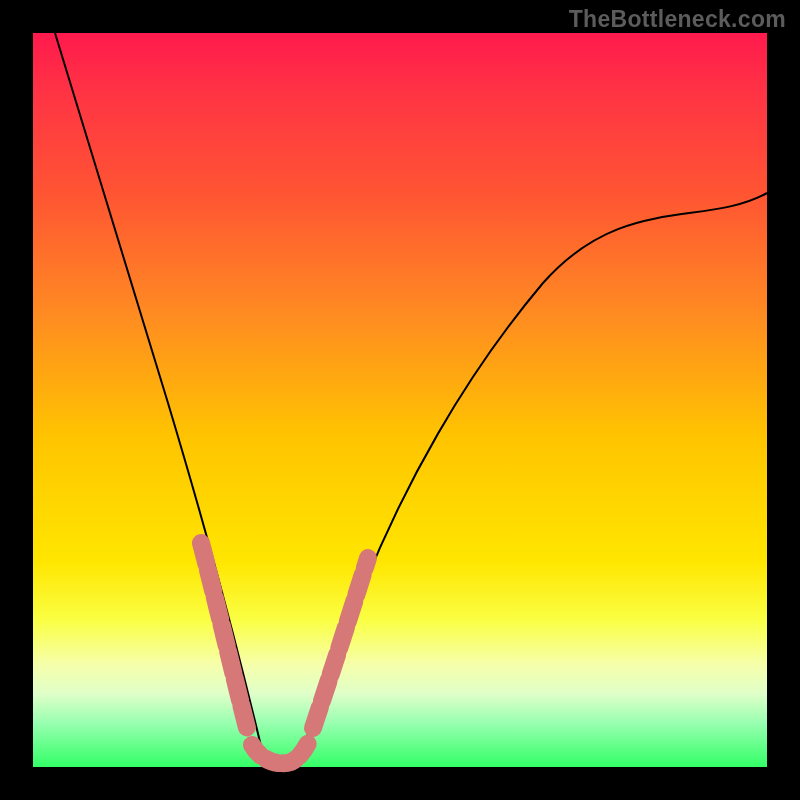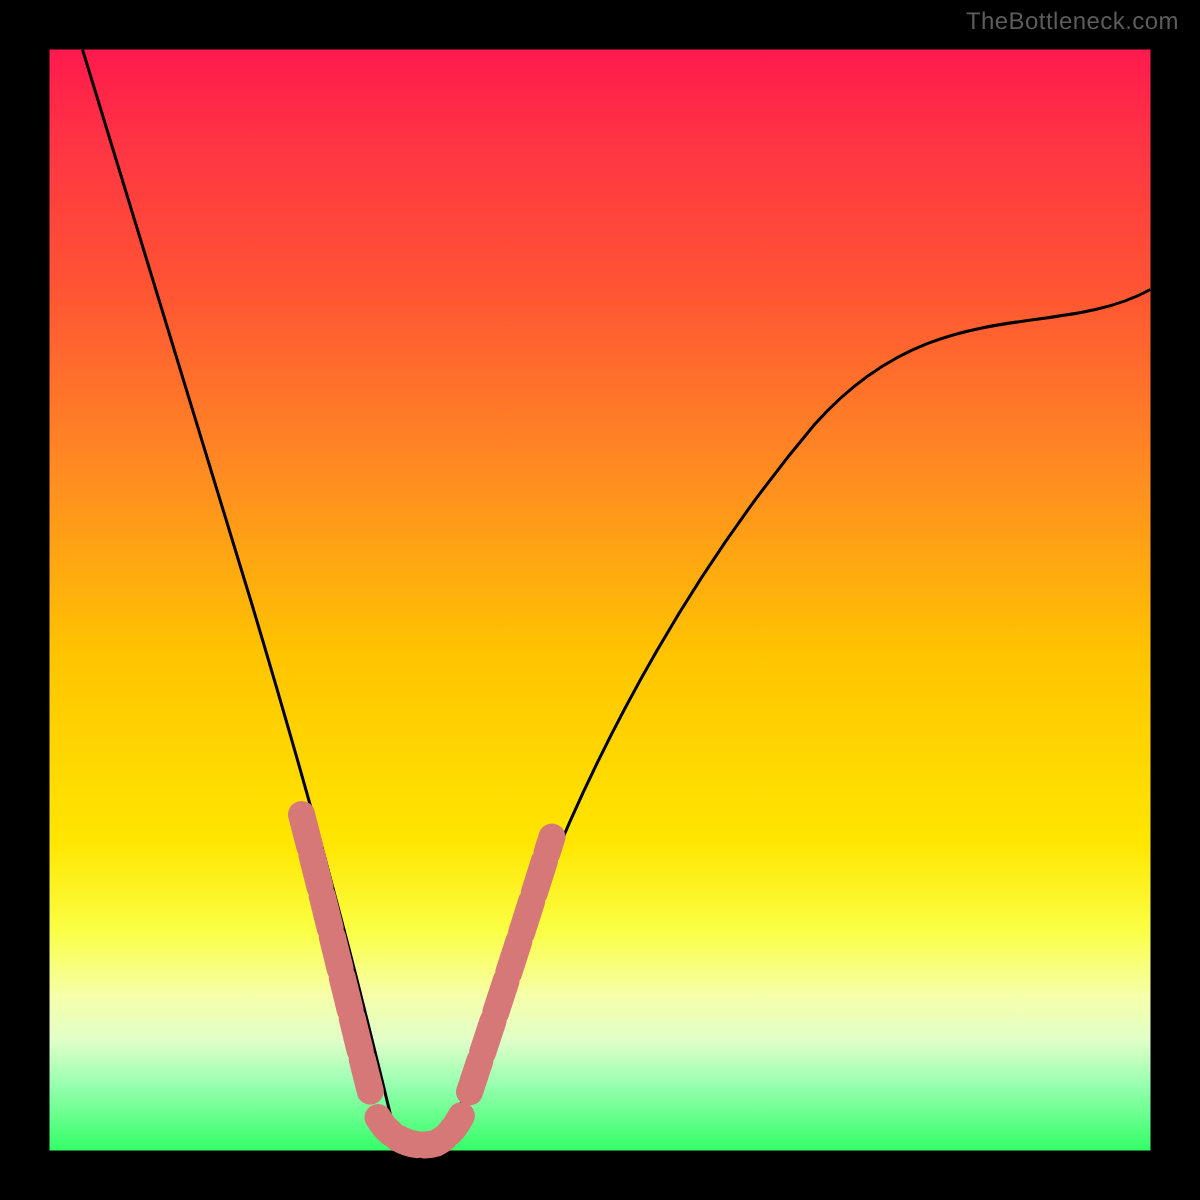--- a/index.html
+++ b/index.html
@@ -35,22 +35,22 @@
       #e0ffc8 90%,
       #98ffb0 94%,
       #33ff66 100%
     );
   }
   .watermark {
     position: absolute;
     top: 6px;
     right: 14px;
     color: #5c5c5c;
-    font-size: 16px;
-    font-weight: 400;
+    font-size: 23px;
+    font-weight: 700;
     letter-spacing: 0.3px;
     user-select: none;
   }
   svg.curves {
     position: absolute;
     left: 0;
     top: 0;
     width: 734px;
     height: 734px;
     overflow: visible;

